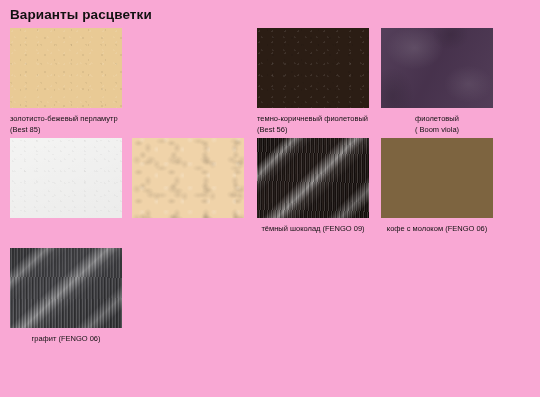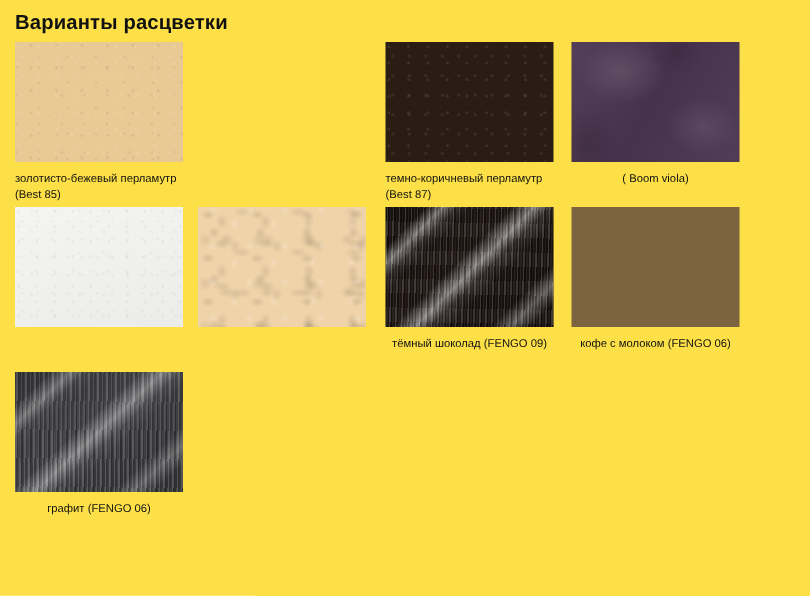--- a/index.html
+++ b/index.html
@@ -180,21 +180,21 @@
       radial-gradient(circle at 22% 32%, rgba(0,0,0,0.035) 0 1px, transparent 1px),
       radial-gradient(circle at 68% 18%, rgba(0,0,0,0.030) 0 1px, transparent 1px),
       radial-gradient(circle at 48% 78%, rgba(0,0,0,0.028) 0 1px, transparent 1px),
       linear-gradient(160deg, rgba(0,0,0,0.00) 0%, rgba(0,0,0,0.035) 100%);
     background-size: 12px 10px, 16px 14px, 10px 12px, 100% 100%;
   }
 </style>
 </head>
 <body style="background: rgb(255, 255, 255);">
 
-<div id="page" style="background: #fde047;">
+<div id="page" style="background: #f9a8d4;">
 
   <div id="page-title">Варианты расцветки</div>
 
   <div class="swatch-grid">
 
     <div class="swatch-row">
 
       <div class="swatch-cell col-0">
         <div class="swatch-chip" style="background: rgb(233, 202, 149);">
           <div class="tex tex-grain"></div>
@@ -204,30 +204,31 @@
           <span class="line">(Best 85)</span>
         </div>
       </div>
 
 
       <div class="swatch-cell col-2">
         <div class="swatch-chip" style="background: rgb(43, 29, 20);">
           <div class="tex tex-grain"></div>
         </div>
         <div class="swatch-caption wide">
-          <span class="line">темно-коричневый перламутр</span>
-          <span class="line">(Best 87)</span>
+          <span class="line">темно-коричневый фиолетовый</span>
+          <span class="line">(Best 56)</span>
         </div>
       </div>
 
       <div class="swatch-cell col-3">
         <div class="swatch-chip" style="background: rgb(75, 53, 81);">
           <div class="tex tex-suede"></div>
         </div>
         <div class="swatch-caption centered">
+          <span class="line">фиолетовый</span>
           <span class="line">( Boom viola)</span>
         </div>
       </div>
 
     </div>
 
     <div class="swatch-row">
 
       <div class="swatch-cell col-0">
         <div class="swatch-chip" style="background: rgb(244, 244, 243);">

